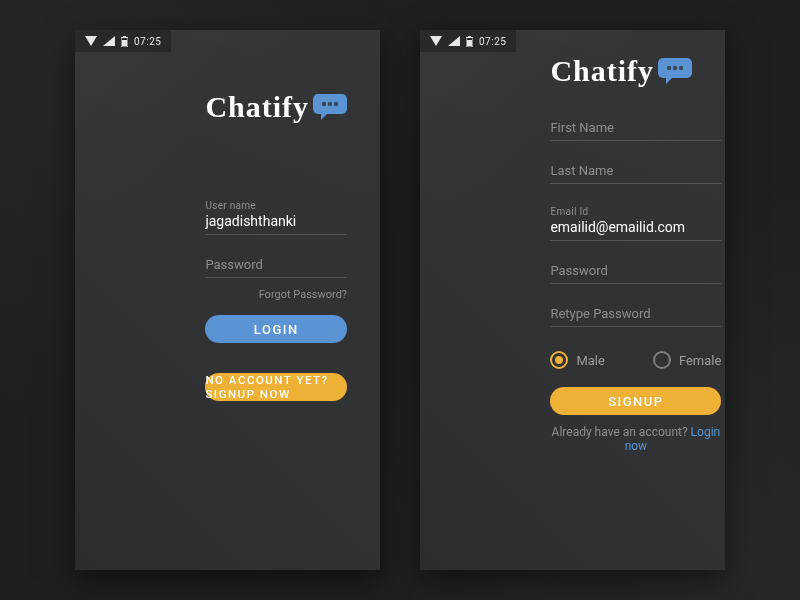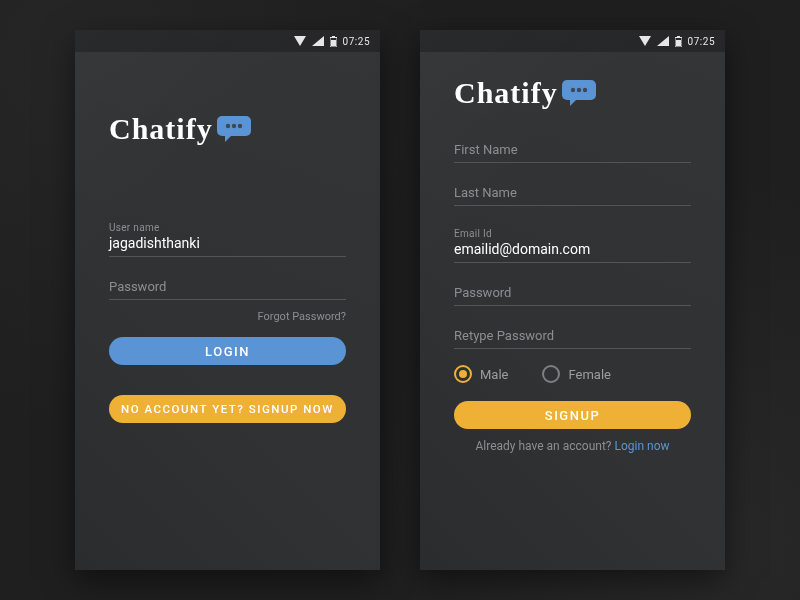--- a/index.html
+++ b/index.html
@@ -18,21 +18,21 @@
   .phone {
     width: 305px;
     height: 540px;
     background: #313234;
     background-image:
       linear-gradient(135deg, rgba(255,255,255,0.02) 0%, transparent 30%),
       linear-gradient(45deg, rgba(0,0,0,0.12) 0%, transparent 40%),
       linear-gradient(200deg, rgba(255,255,255,0.015) 0%, transparent 50%);
     box-shadow: 0 10px 30px rgba(0,0,0,0.5);
     display: flex;
-    flex-direction: column;
+    flex-direction: row;
     position: relative;
   }
   .statusbar {
     height: 22px;
     background: rgba(0,0,0,0.25);
     display: flex;
     justify-content: flex-end;
     align-items: center;
     gap: 6px;
     padding: 0 10px;
@@ -96,22 +96,22 @@
     font-size: 13px;
     letter-spacing: 1.5px;
     color: #fff;
     font-weight: 500;
     cursor: pointer;
   }
   .btn-blue   { background: #5a94d5; }
   .btn-yellow { background: #eeb035; }
   .gender-row {
     display: flex;
-    gap: 34px;
-    margin: 0 0 18px;
+    gap: 48px;
+    margin: 8px 0 18px;
   }
   .radio {
     display: flex;
     align-items: center;
     gap: 8px;
     color: #9b9da2;
     font-size: 13px;
     cursor: pointer;
   }
   .radio-outer {
@@ -221,21 +221,21 @@
     </div>
 
     <div class="field">
       <div class="field-placeholder">First Name</div>
     </div>
     <div class="field">
       <div class="field-placeholder">Last Name</div>
     </div>
     <div class="field">
       <div class="field-label">Email Id</div>
-      <div class="field-value">emailid@domain.com</div>
+      <div class="field-value">emailid@emailid.com</div>
     </div>
     <div class="field">
       <div class="field-placeholder">Password</div>
     </div>
     <div class="field">
       <div class="field-placeholder">Retype Password</div>
     </div>
 
     <div class="gender-row">
       <div class="radio selected">

